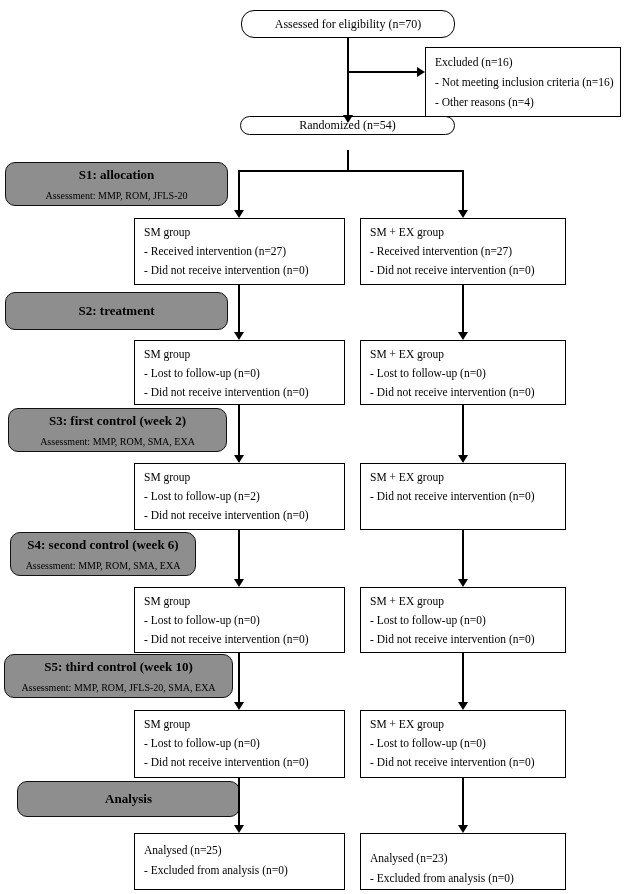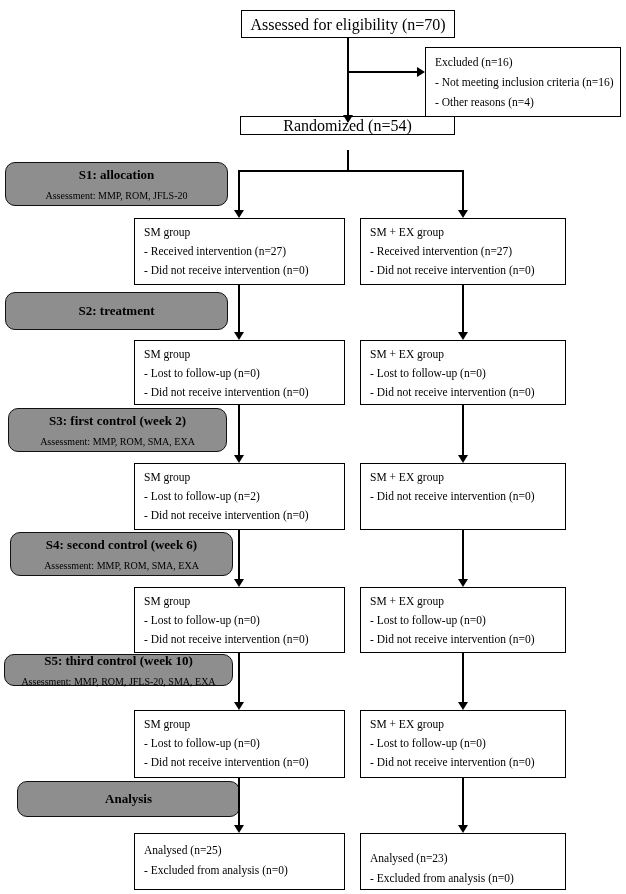--- a/index.html
+++ b/index.html
@@ -7,21 +7,21 @@
   .canvas{
     position:relative; width:626px; height:894px; background:#fff;
     font-family:"Liberation Serif","DejaVu Serif",serif; color:#000; overflow:hidden;
   }
   .box{
     position:absolute; background:#fff; border:1.5px solid #000;
     font-size:11.5px; line-height:19px; padding:4px 9px;
   }
   .box.center{
     display:flex; align-items:center; justify-content:center;
-    text-align:center; font-size:16px; padding:0;
+    text-align:center; font-size:12px; padding:0;border-radius:13px;
   }
   .box .line{ white-space:nowrap; }
   .stage{
     position:absolute; background:var(--stage-fill,#8e8e8e); border:1.5px solid #111;
     border-radius:10px; display:flex; flex-direction:column;
     align-items:center; justify-content:center; text-align:right;
   }
   .stage .title{ font-weight:bold; font-size:13px; }
   .stage .subtitle{ font-size:10px; margin-top:7px; }
   .vline{ position:absolute; width:2px; background:#000; }
@@ -72,25 +72,25 @@
     <div class="title">S1: allocation</div>
     <div class="subtitle">Assessment: MMP, ROM, JFLS-20</div>
   </div>
   <div class="stage" style="left:5px;top:292px;width:223px;height:38px;">
     <div class="title">S2: treatment</div>
   </div>
   <div class="stage" style="left:8px;top:408px;width:219px;height:44px;">
     <div class="title">S3: first control (week 2)</div>
     <div class="subtitle">Assessment: MMP, ROM, SMA, EXA</div>
   </div>
-  <div class="stage" style="left:10px;top:532px;width:223px;height:44px;">
+  <div class="stage" style="left:10px;top:532px;width:186px;height:44px;">
     <div class="title">S4: second control (week 6)</div>
     <div class="subtitle">Assessment: MMP, ROM, SMA, EXA</div>
   </div>
-  <div class="stage" style="left:4px;top:654px;width:229px;height:32px;">
+  <div class="stage" style="left:4px;top:654px;width:229px;height:44px;">
     <div class="title">S5: third control (week 10)</div>
     <div class="subtitle">Assessment: MMP, ROM, JFLS-20, SMA, EXA</div>
   </div>
   <div class="stage" style="left:5px;top:781px;width:223px;height:36px;margin-left:12px;">
     <div class="title">Analysis</div>
   </div>
 
   <div class="box" style="left:134px;top:218px;width:211px;height:67px;">
     <div class="line">SM group</div>
     <div class="line">- Received intervention (n=27)</div>

